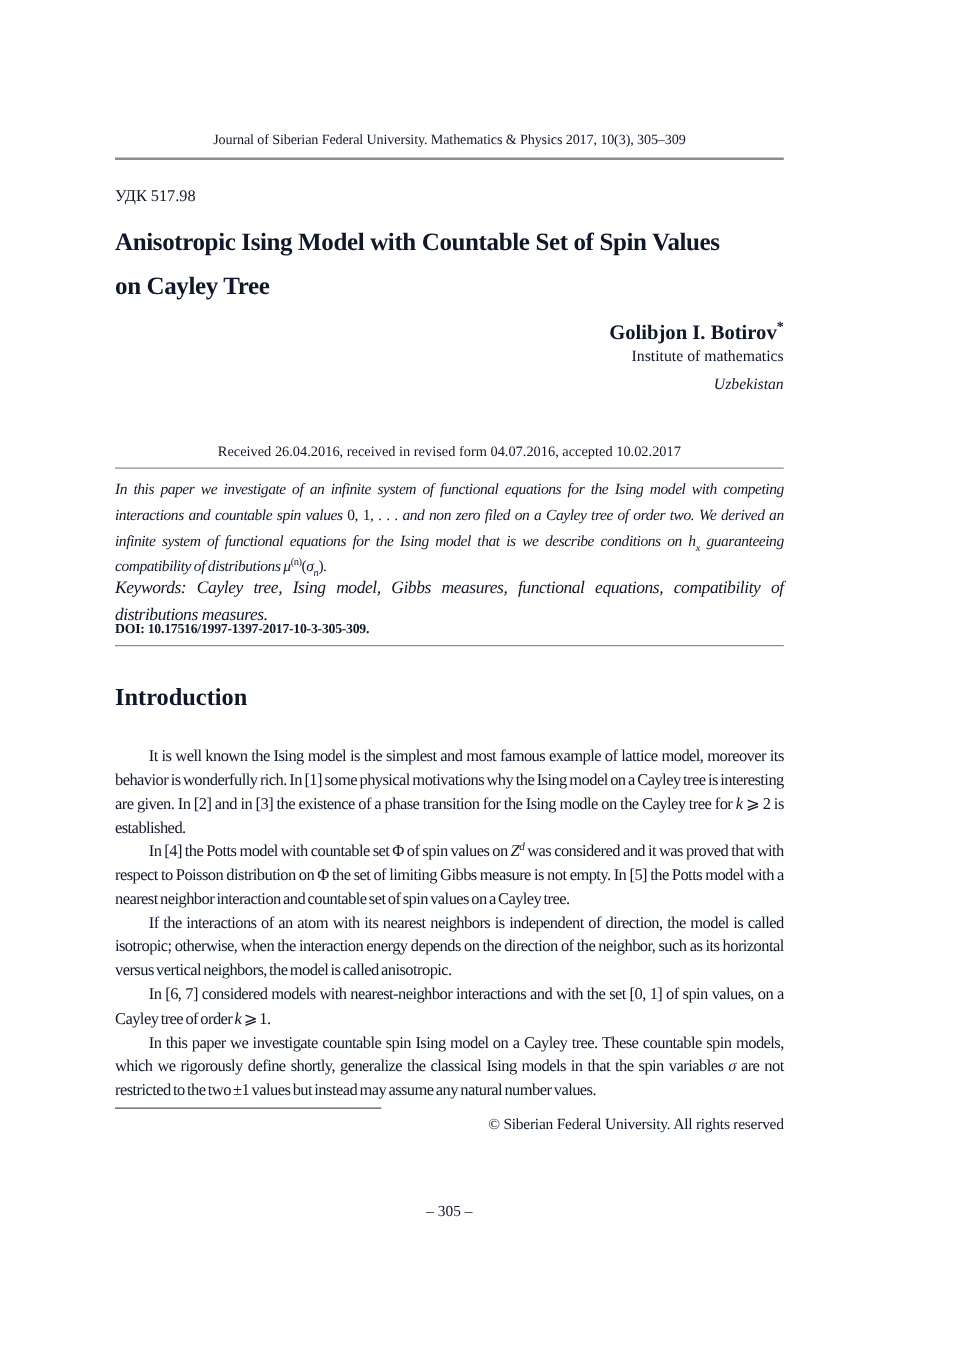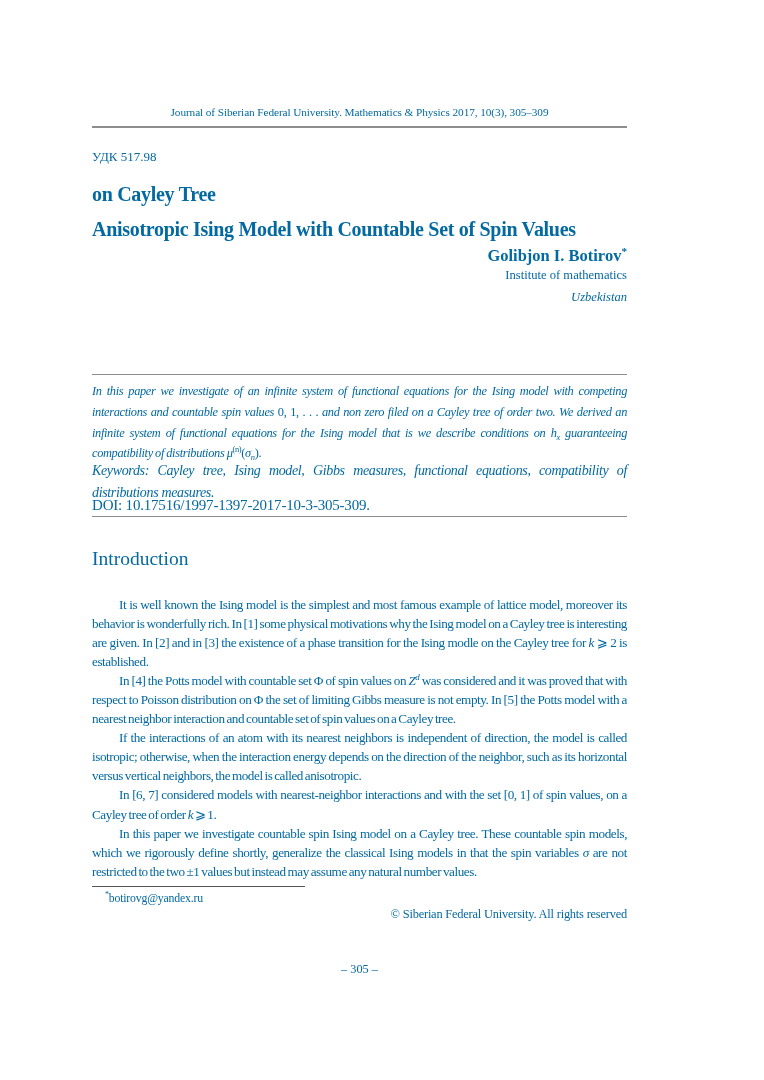--- a/index.html
+++ b/index.html
@@ -1,52 +1,52 @@
 <!DOCTYPE html>
 <html><head>
 <meta charset="utf-8">
 <style>
   html, body { margin:0; padding:0; background:#ffffff; }
   .page {
     position:relative; width:764px; height:1080px; background:#ffffff;
-    font-family:"Liberation Serif","DejaVu Serif",serif; color:#0369a1;
+    font-family:"Liberation Serif","DejaVu Serif",serif; color:#0f172a;
     overflow:hidden;
   }
   .blk { position:absolute; left:92px; width:535px; }
 
   .journal-header { top:106px; text-align:center; font-size:11.3px; letter-spacing:-0.1px; }
   .header-rule { top:126px; height:2px; background:#8d8d8d; }
 
   .udk { top:149px; font-size:13px; }
 
   .title { top:177px; font-size:20px; font-weight:700; line-height:35px; letter-spacing:-0.3px; }
   .title div { white-space:nowrap; }
 
-  .author { top:244px; text-align:right; }
+  .author { top:254px; text-align:right; }
   .author-name { font-size:16.5px; font-weight:700; line-height:23px; }
   .author-affil { font-size:12.6px; line-height:16.5px;font-family:Liberation Serif, serif; }
   .author-country { font-size:12.6px; line-height:16.5px; margin-top:5px;font-style:italic; }
 
   .received { top:356px; text-align:center; font-size:11.5px; }
   .rule-thin { height:1px; background:#8d8d8d; }
   .rule-received { top:374px; }
 
   .abstract {
     top:381px; font-size:12.4px; font-style:italic; line-height:20.8px;
     text-align:justify; letter-spacing:-0.35px; word-spacing:-0.5px;
   }
   .keywords {
     top:460px; font-size:14px; font-style:italic; line-height:22px;
     text-align:justify; letter-spacing:-0.35px;
   }
-  .doi { top:497px; font-size:15px; letter-spacing:-0.2px; }
+  .doi { top:497px; font-size:11px; letter-spacing:-0.2px;font-weight:bold; }
   .rule-doi { top:516px; }
 
   .main { top:546px; }
-  .section-heading { font-size:19.5px; font-weight:400; line-height:26px; margin:0 0 23px 0; }
+  .section-heading { font-size:19.5px; font-weight:700; line-height:26px; margin:0 0 23px 0; }
   .main p {
     margin:0; font-size:13.2px; line-height:19.05px; text-align:justify;
     text-indent:27px; letter-spacing:-0.45px; word-spacing:-1px;
   }
 
   .footnote { margin-top:5px; }
   .footnote-rule { width:213px; height:1px; background:#555555; margin:0 0 4px 0; }
   .footnote-email { font-size:11.8px; line-height:15px; padding-left:13px; letter-spacing:-0.2px; }
   .copyright { font-size:12.4px; line-height:17px; letter-spacing:-0.2px;text-align:right; }
 
@@ -59,48 +59,48 @@
 <body>
 
 <div class="page">
 
   <div class="blk journal-header">Journal of Siberian Federal University. Mathematics &amp; Physics 2017, 10(3), 305–309</div>
   <div class="blk header-rule"></div>
 
   <div class="blk udk">УДК 517.98</div>
 
   <div class="blk title">
+    <div>Anisotropic Ising Model with Countable Set of Spin Values</div>
     <div>on Cayley Tree</div>
-    <div>Anisotropic Ising Model with Countable Set of Spin Values</div>
   </div>
 
   <div class="blk author">
     <div class="author-name"><span>Golibjon I. Botirov</span><sup>*</sup></div>
     <div class="author-affil">Institute of mathematics</div>
     <div class="author-country">Uzbekistan</div>
   </div>
 
+  <div class="blk received">Received 26.04.2016, received in revised form 04.07.2016, accepted 10.02.2017</div>
   <div class="blk rule-thin rule-received"></div>
 
   <div class="blk abstract"><span>In this paper we investigate of an infinite system of functional equations for the Ising model with competing interactions and countable spin values </span><span style="font-style: normal;">0, 1, . . .</span><span> and non zero filed on a Cayley tree of order two. We derived an infinite system of functional equations for the Ising model that is we describe conditions on </span><span>h</span><sub>x</sub><span> guaranteeing compatibility of distributions </span><span>μ</span><sup style="font-style: normal;">(n)</sup><span style="font-style: normal;">(</span><span>σ</span><sub>n</sub><span style="font-style: normal;">)</span><span style="font-style: normal;">.</span></div>
 
   <div class="blk keywords">Keywords: Cayley tree, Ising model, Gibbs measures, functional equations, compatibility of distributions measures.</div>
   <div class="blk doi">DOI: 10.17516/1997-1397-2017-10-3-305-309.</div>
   <div class="blk rule-thin rule-doi"></div>
 
   <div class="blk main">
     <h2 class="section-heading">Introduction</h2>
     <p><span>It is well known the Ising model is the simplest and most famous example of lattice model, moreover its behavior is wonderfully rich. In [1] some physical motivations why the Ising model on a Cayley tree is interesting are given. In [2] and in [3] the existence of a phase transition for the Ising modle on the Cayley tree for </span><span style="font-style: italic;">k</span><span> ⩾ 2 is established.</span></p>
     <p><span>In [4] the Potts model with countable set Φ of spin values on </span><span style="font-style: italic;">Z</span><sup style="font-style: italic;">d</sup><span> was considered and it was proved that with respect to Poisson distribution on Φ the set of limiting Gibbs measure is not empty. In [5] the Potts model with a nearest neighbor interaction and countable set of spin values on a Cayley tree.</span></p>
     <p><span>If the interactions of an atom with its nearest neighbors is independent of direction, the model is called isotropic; otherwise, when the interaction energy depends on the direction of the neighbor, such as its horizontal versus vertical neighbors, the model is called anisotropic.</span></p>
     <p><span>In [6, 7] considered models with nearest-neighbor interactions and with the set [0, 1] of spin values, on a Cayley tree of order </span><span style="font-style: italic;">k</span><span> ⩾ 1.</span></p>
     <p><span>In this paper we investigate countable spin Ising model on a Cayley tree. These countable spin models, which we rigorously define shortly, generalize the classical Ising models in that the spin variables </span><span style="font-style: italic;">σ</span><span> are not restricted to the two ±1 values but instead may assume any natural number values.</span></p>
 
     <div class="footnote">
       <div class="footnote-rule"></div>
-      <div class="footnote-email"><sup>*</sup><span>botirovg@yandex.ru</span></div>
       <div class="copyright">© Siberian Federal University. All rights reserved</div>
     </div>
   </div>
 
   <div class="blk page-number">– 305 –</div>
 
 </div>
 
 </body></html>

